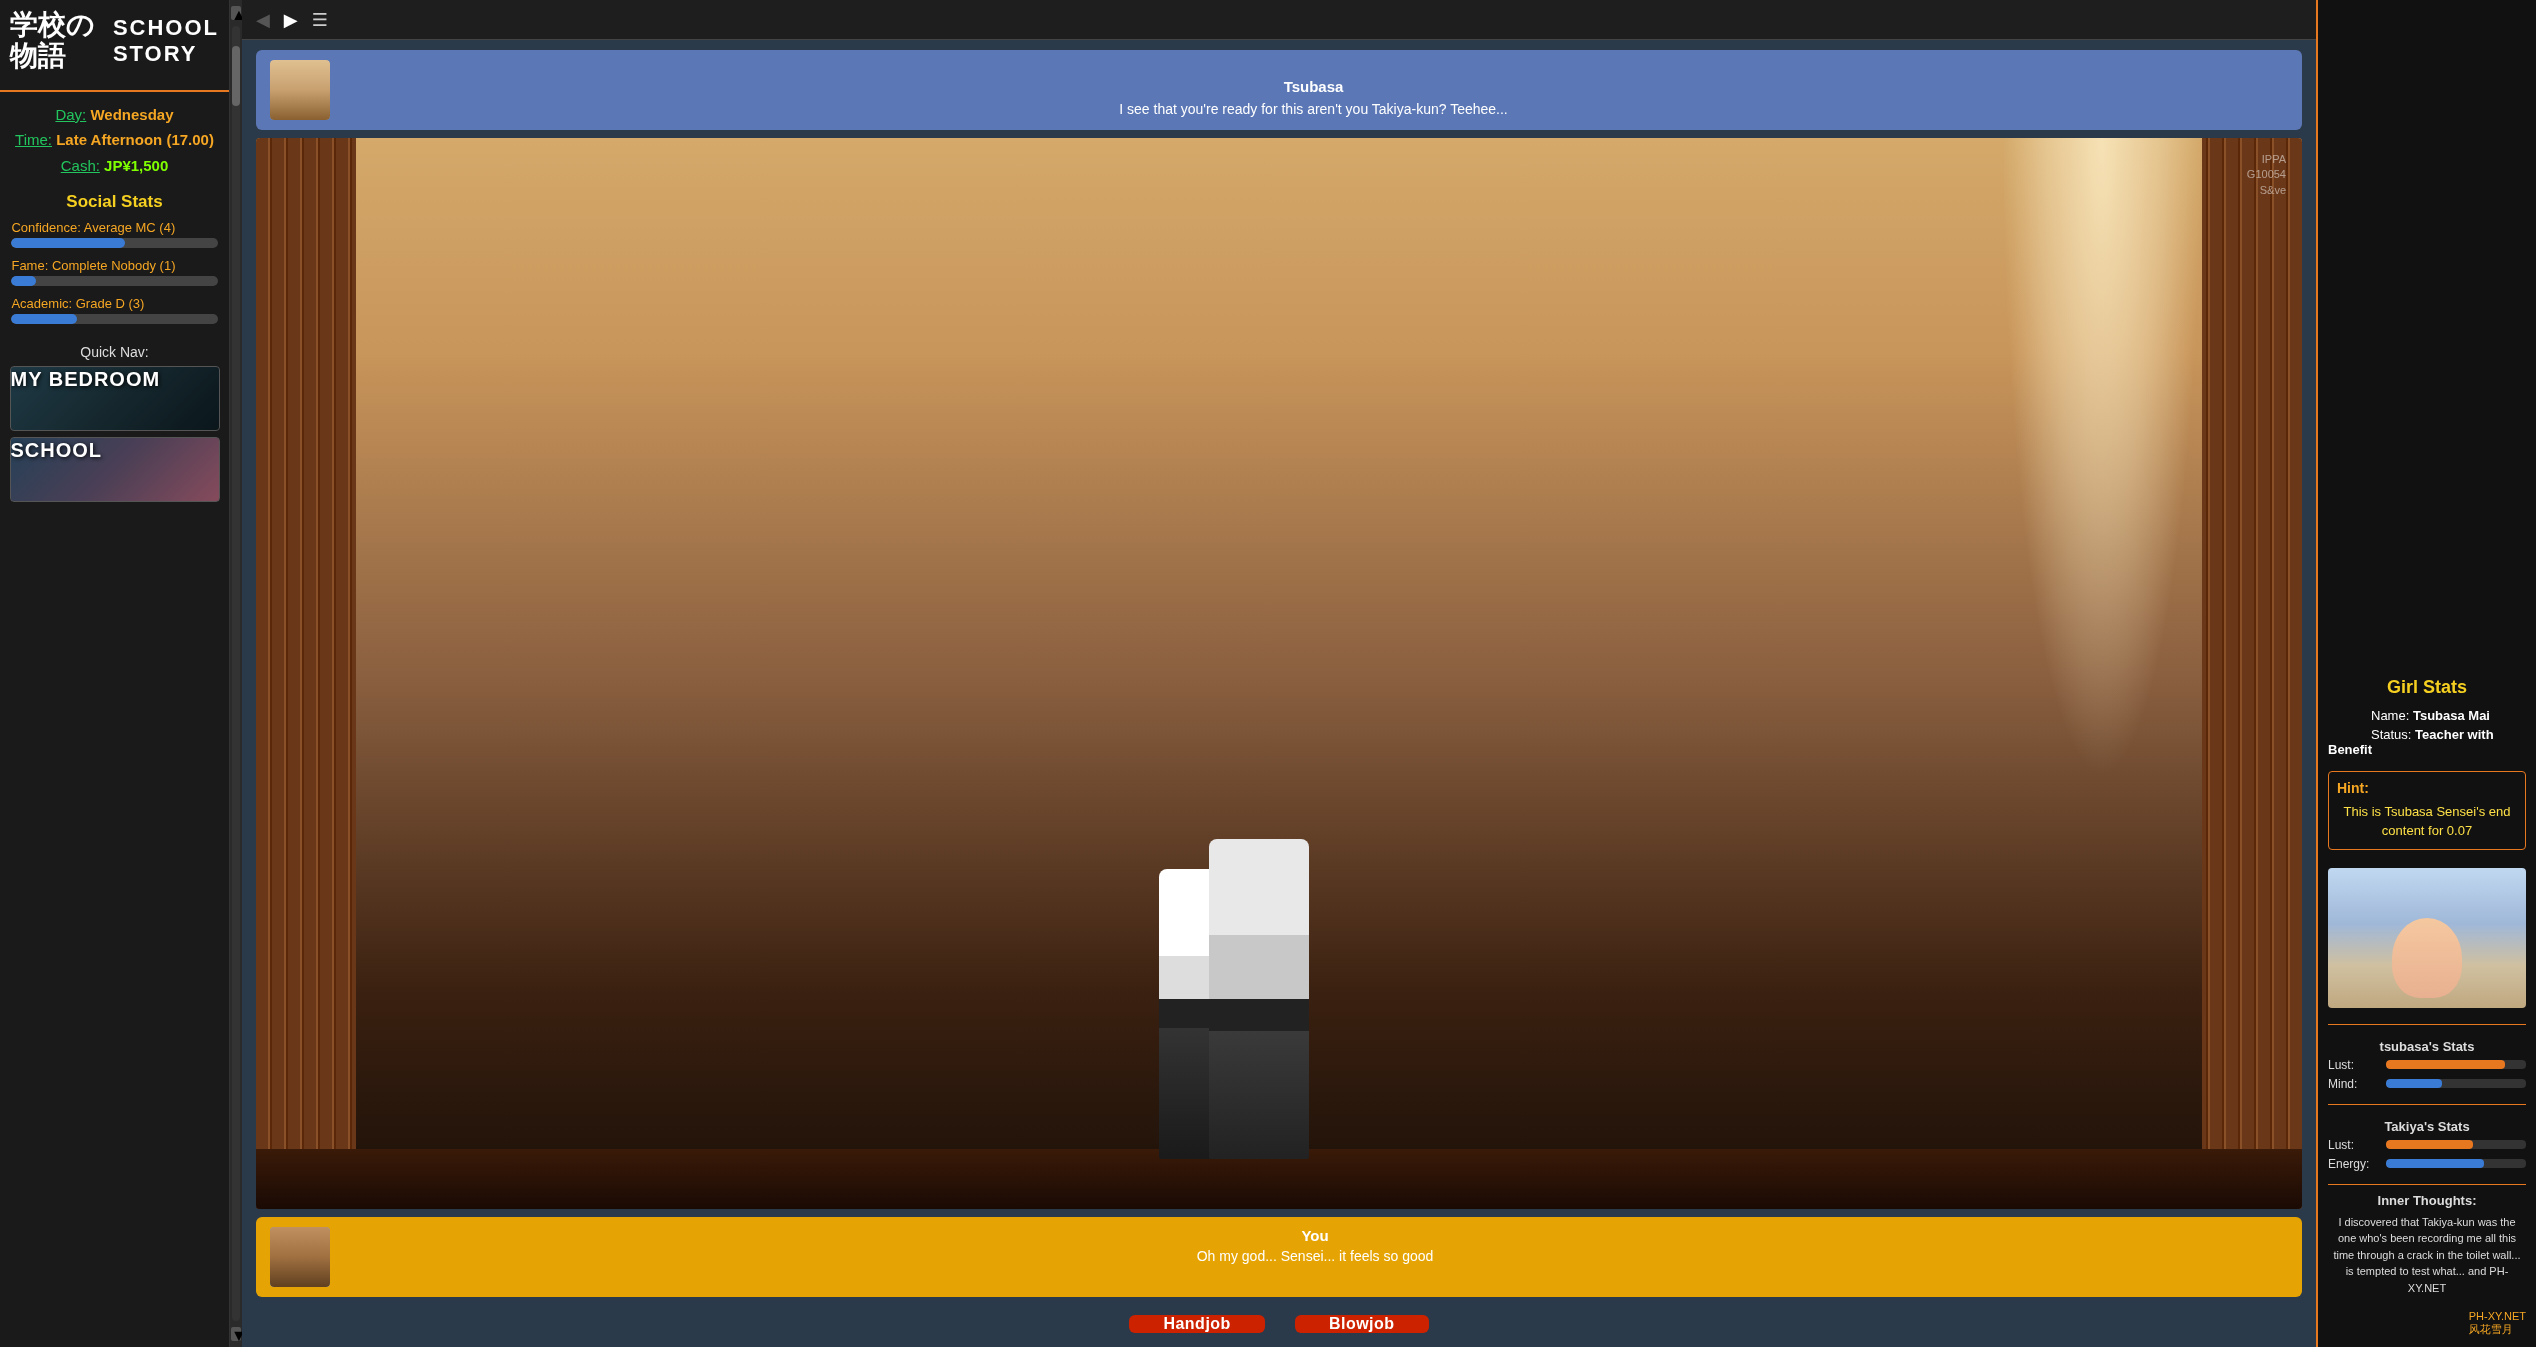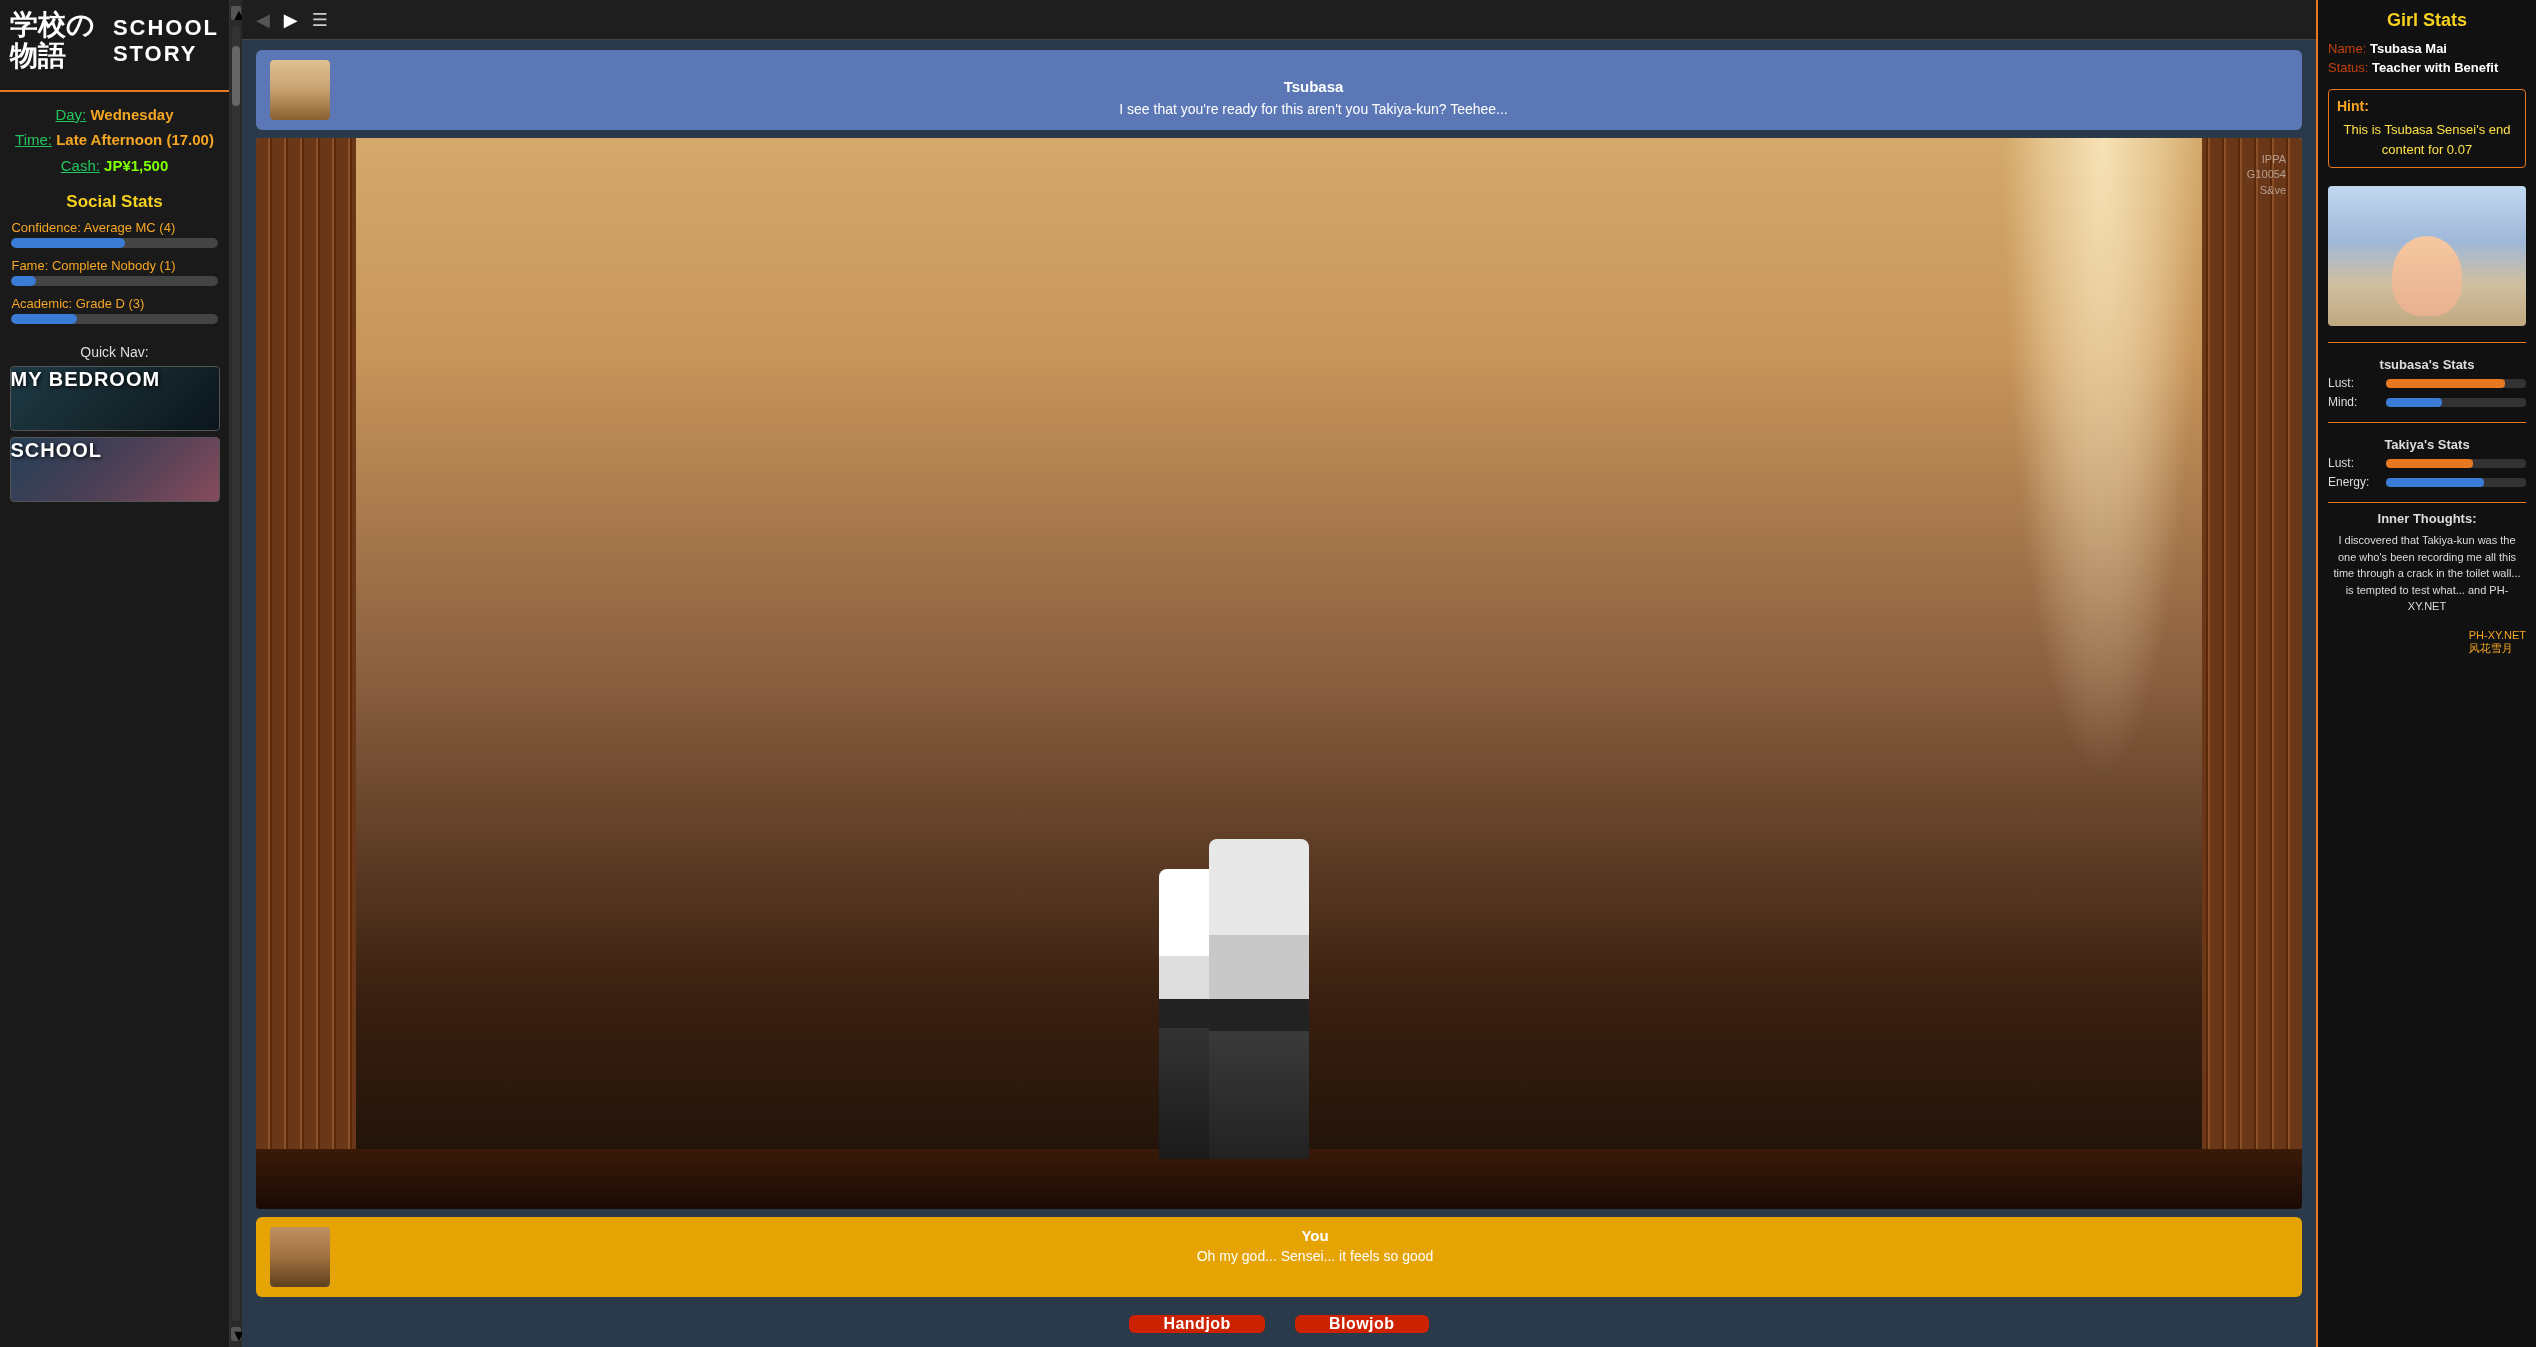--- a/index.html
+++ b/index.html
@@ -314,35 +314,36 @@
     
     #right-sidebar {
       width: 220px;
       min-width: 220px;
       background: #111;
       border-left: 2px solid #e87820;
       display: flex;
       flex-direction: column;
       padding: 10px 10px;
       overflow-y: auto;
+      justify-content: flex-end;
     }
 
     .girl-stats-title {
       color: #f5d020;
       font-size: 18px;
       font-weight: bold;
       text-align: center;
       margin-bottom: 10px;
     }
     .gs-row {
       color: #ddd;
       font-size: 13px;
       margin-bottom: 4px;
     }
-    .gs-row span.label { color: #c2410c; }
+    .gs-row span.label { color: #ffffff; margin-left: 43px; }
     .gs-row span.val { color: #fff; font-weight: bold; }
 
     .hint-section {
       border: 1px solid #e87820;
       border-radius: 4px;
       padding: 8px;
       margin: 10px 0;
     }
     .hint-title {
       color: #f5a623;

